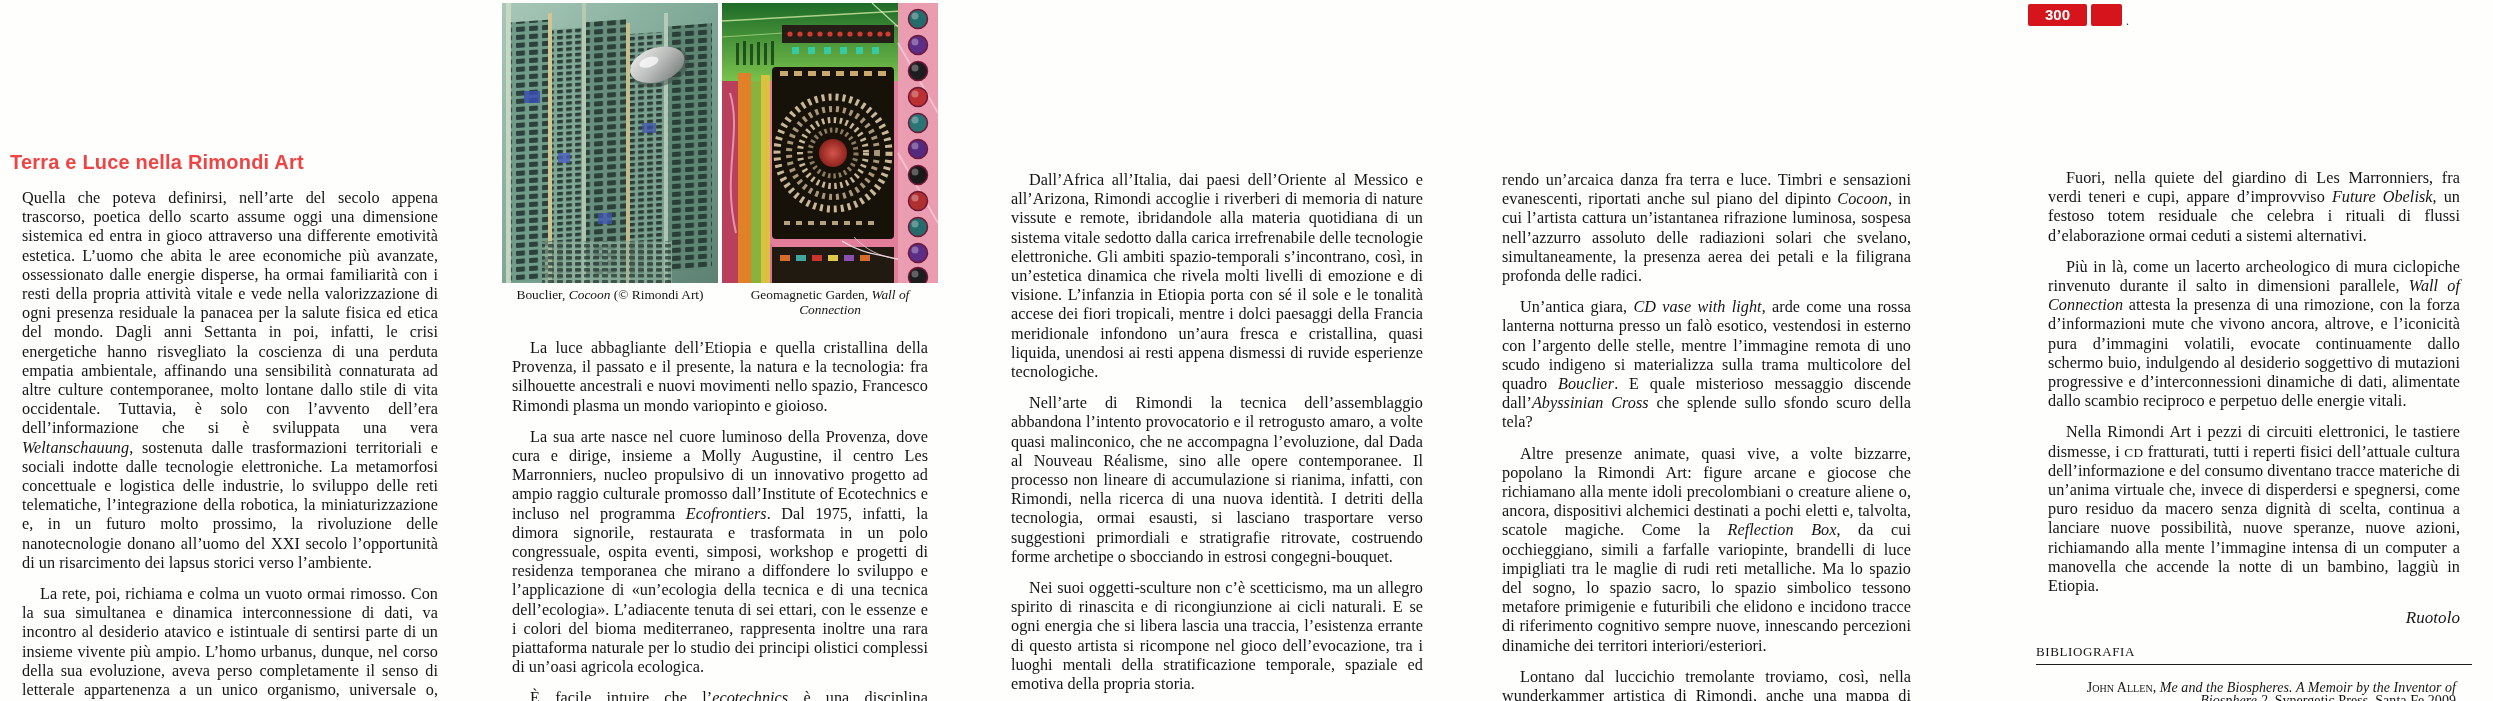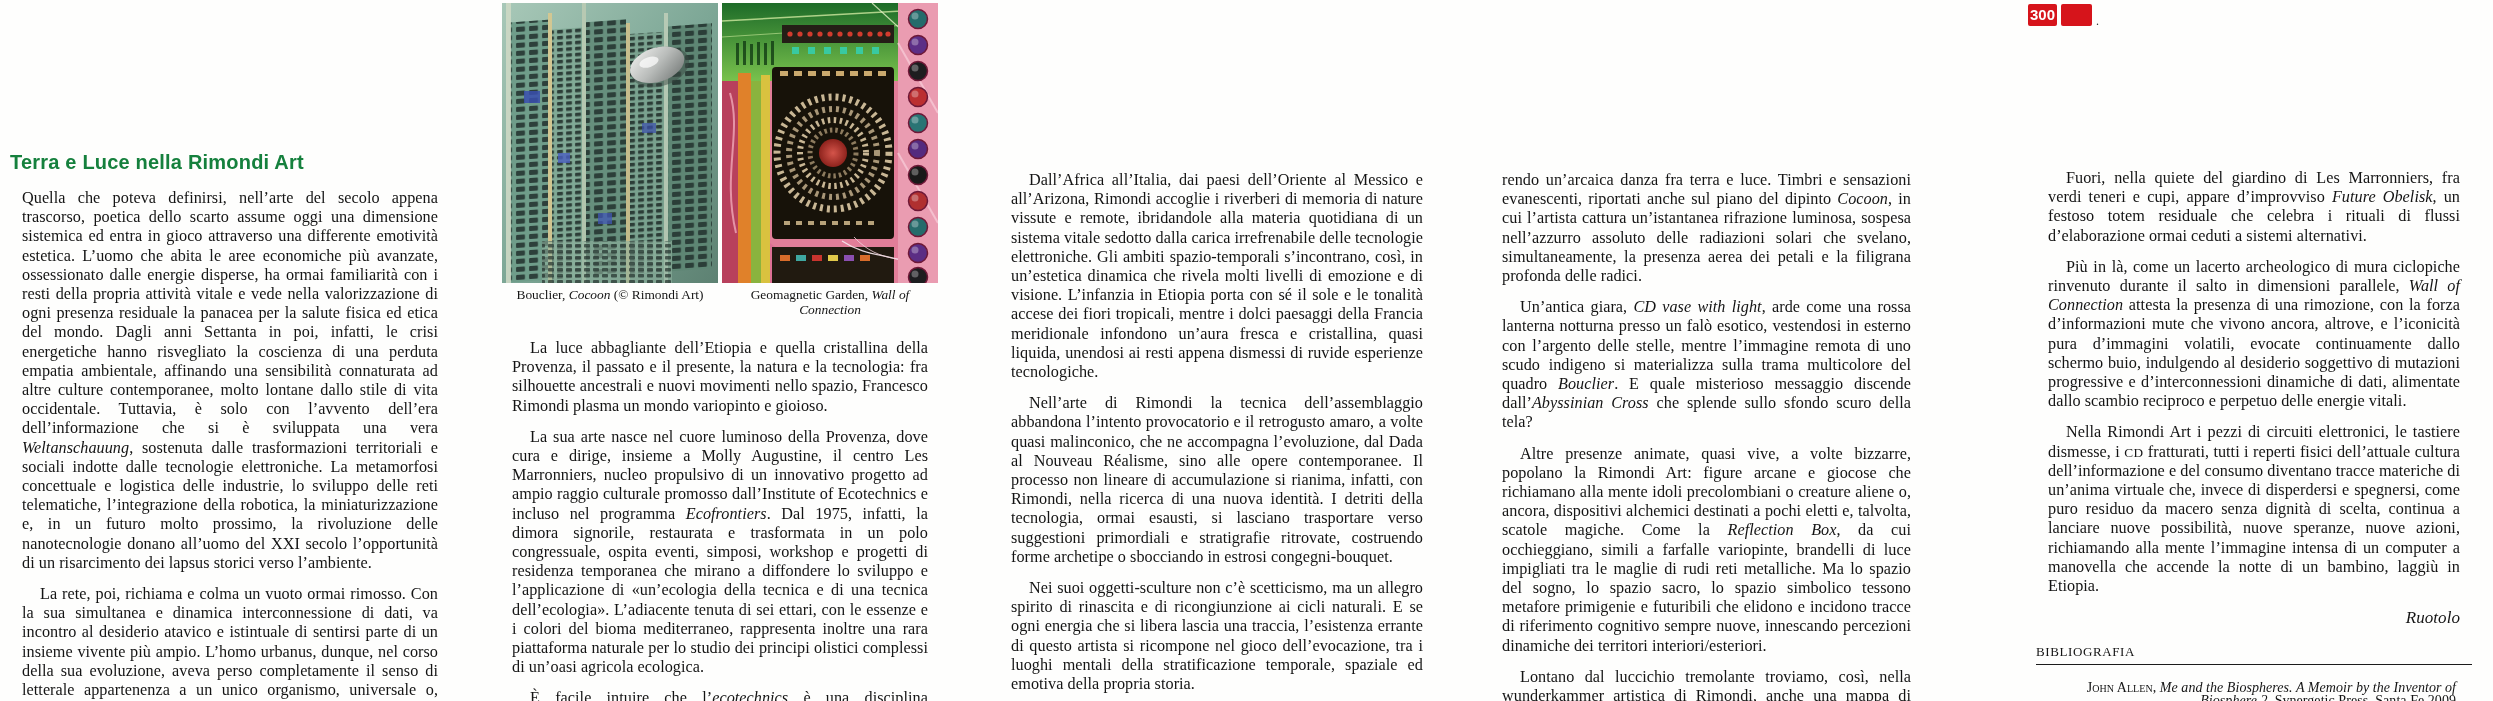--- a/index.html
+++ b/index.html
@@ -5,27 +5,27 @@
   html,body{margin:0;padding:0}
   body{width:2493px;height:701px;background:#ffffff;position:relative;overflow:hidden;
        font-family:"Liberation Serif",serif;color:#141414;
        -webkit-font-smoothing:antialiased}
   .spread{position:absolute;inset:0;background:#fefefd}
 
   
   .badge{position:absolute;left:2028px;top:4px;display:flex;gap:4px;align-items:flex-start}
   .badge .num{display:inline-block;background:#d6141b;color:#fff;
       font-family:"Liberation Sans",sans-serif;font-weight:700;font-size:15px;
-      line-height:22px;padding:0 2px;border-radius:2px}
+      line-height:22px;padding:0 17px;border-radius:2px}
   .badge .blank{display:inline-block;background:#d6141b;width:31px;height:22px;border-radius:2px}
   .badge .dot{font-size:12px;color:#333;align-self:flex-end;line-height:10px}
 
   .page-title{position:absolute;left:10px;top:151px;margin:0;
       font-family:"Liberation Sans",sans-serif;font-size:20px;font-weight:600;
-      color:#15803d;letter-spacing:0.2px}
+      color:#ef4444;letter-spacing:0.2px}
 
   .col{position:absolute;text-align:justify;font-size:16.2px;line-height:19.2px;
       letter-spacing:0.05px}
   .col p{margin:12px;padding:0}
   .col p.ind{text-indent:18px}
   .col1{left:10px;  top:177px;width:440px}
   .col2{left:500px; top:327px;width:440px}
   .col3{left:999px; top:159px;width:436px}
   .col4{left:1490px;top:159px;width:433px}
   .col5{left:2036px;top:157px;width:436px}

